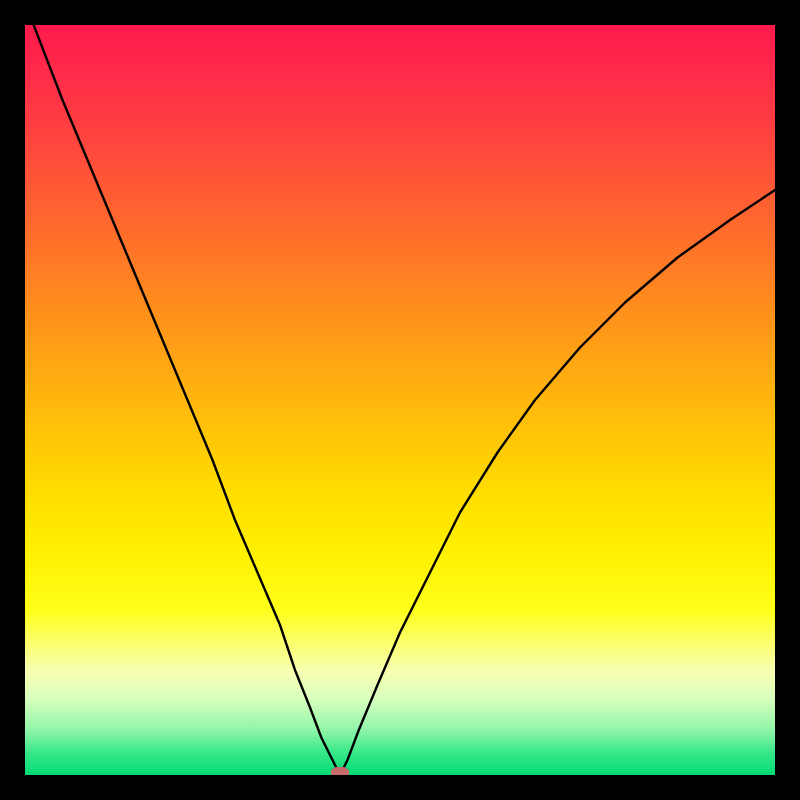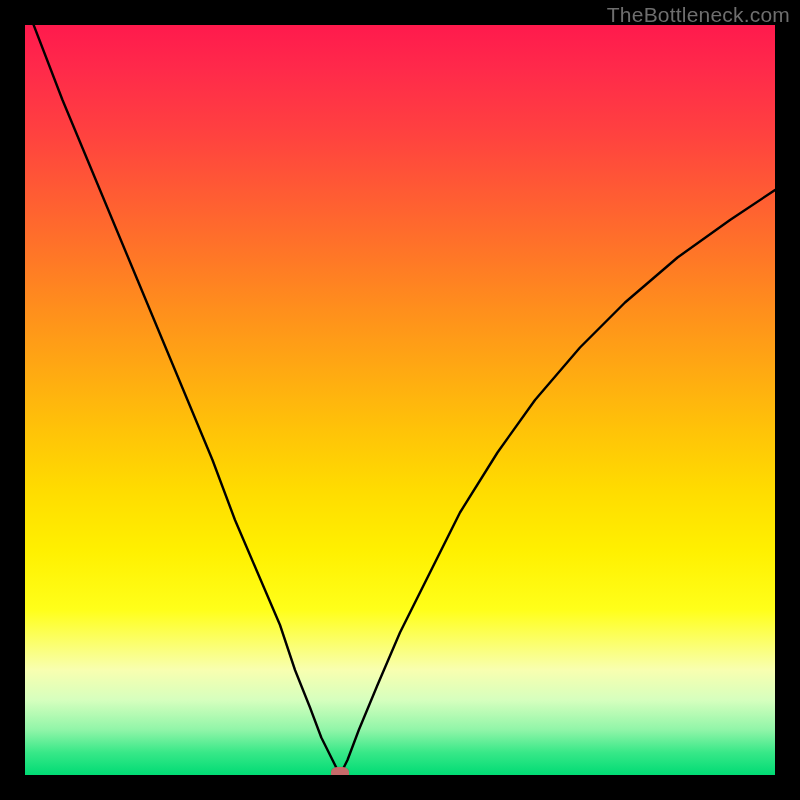--- a/index.html
+++ b/index.html
@@ -80,14 +80,13 @@
 <body>
 
 <div class="stage">
   <div class="plot">
     <div class="gradient"></div>
     <svg id="curve-svg" class="curve" viewBox="0 0 750 750" preserveAspectRatio="none">
       <path id="curve-path" d="M0.0 -22.5 L37.5 75.0 L75.0 165.0 L112.5 255.0 L150.0 345.0 L187.5 435.0 L210.0 495.0 L232.5 547.5 L255.0 600.0 L270.0 645.0 L285.0 682.5 L296.3 712.5 L307.5 735.0 L315.0 750.0 L322.5 735.0 L333.8 705.0 L352.5 660.0 L375.0 607.5 L405.0 547.5 L435.0 487.5 L472.5 427.5 L510.0 375.0 L555.0 322.5 L600.0 277.5 L652.5 232.5 L705.0 195.0 L750.0 165.0" fill="none" stroke="#000" stroke-width="2.4" stroke-linecap="round" stroke-linejoin="round"></path>
     </svg>
     <div id="marker-dot" class="dot" style="left: 306px; top: 742px; background: rgb(198, 106, 106);"></div>
   </div>
-  <div class="watermark">TheBottleneck.com</div>
 </div>
 
 </body></html>

